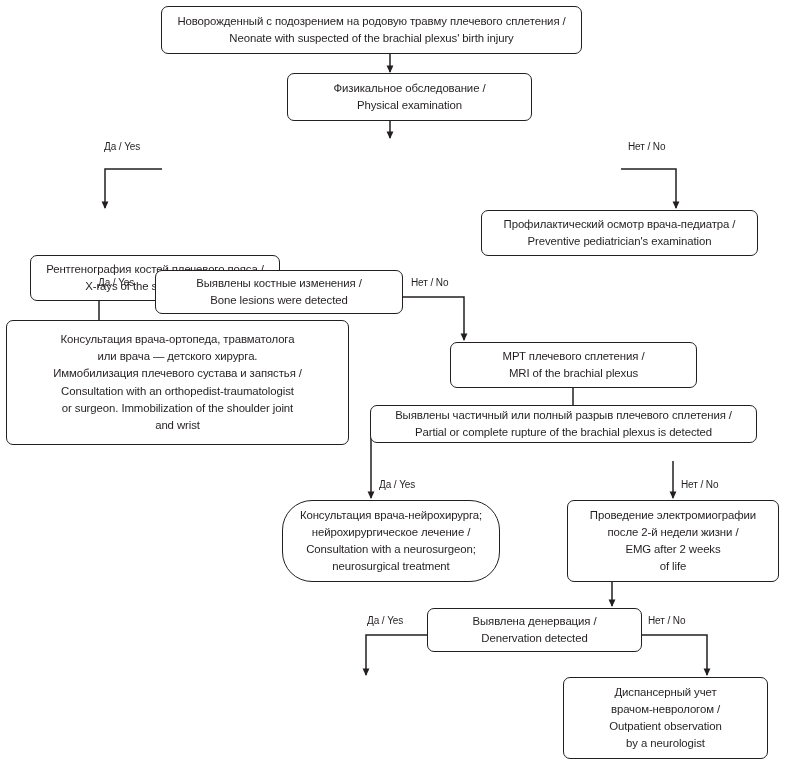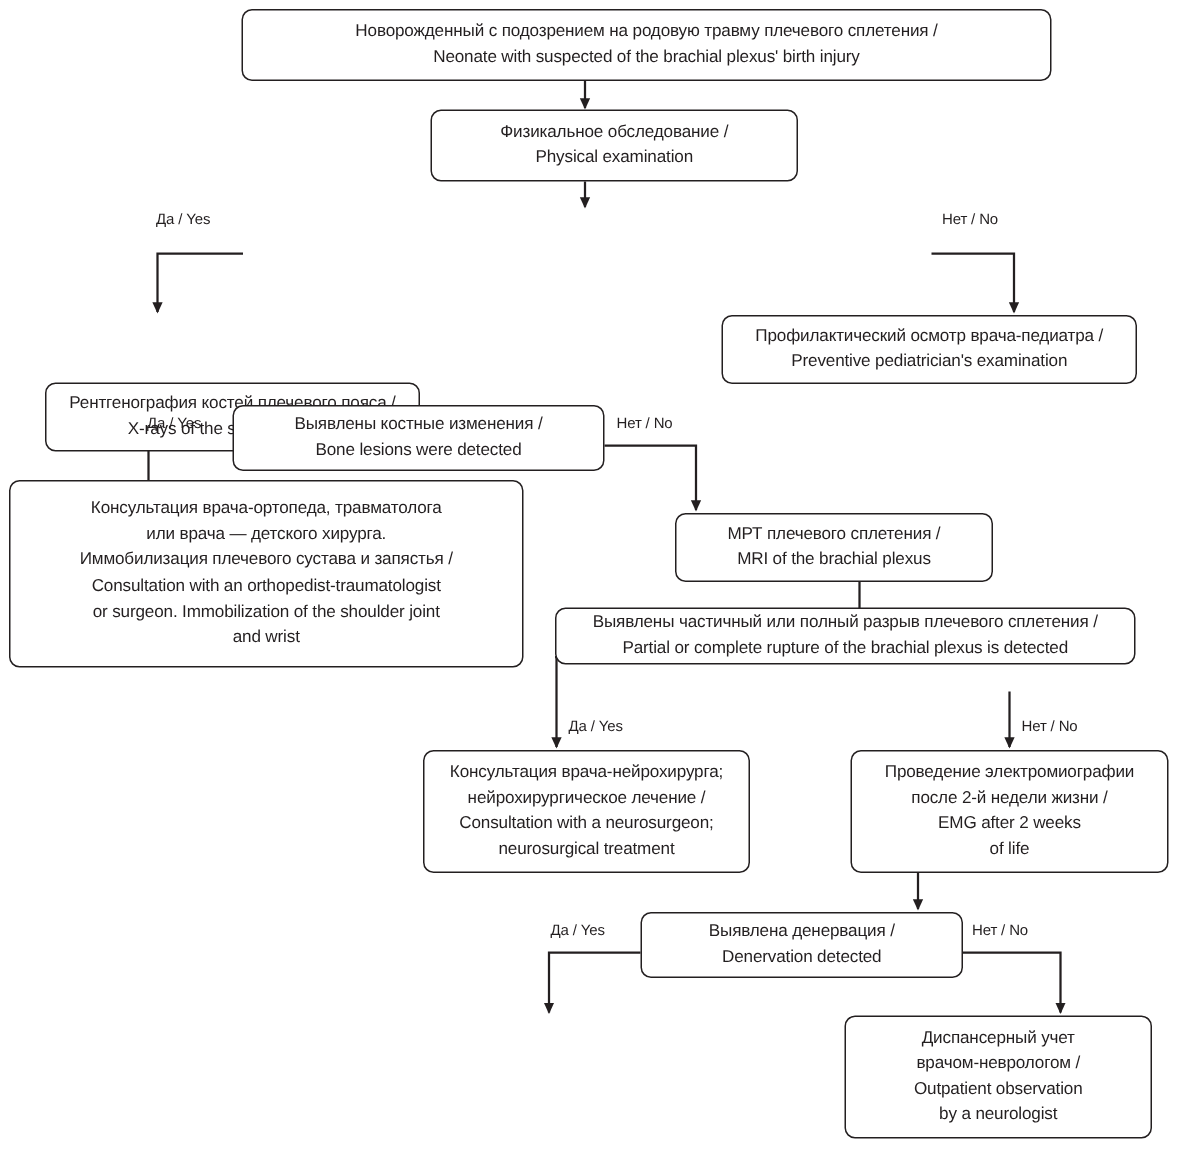--- a/index.html
+++ b/index.html
@@ -83,21 +83,21 @@
       <path d="M 673 461 L 673 498"></path>
 
       <path d="M 612 582 L 612 606"></path>
 
       <path d="M 427 635 L 366 635 L 366 675"></path>
 
       <path d="M 642 635 L 707 635 L 707 675"></path>
     </g>
   </svg>
 
-  <div class="node" style="left:161px; top:6px; width:540px; height:48px;">Новорожденный с подозрением на родовую травму плечевого сплетения /
+  <div class="node" style="left:161px; top:6px; width:421px; height:48px;">Новорожденный с подозрением на родовую травму плечевого сплетения /
 Neonate with suspected of the brachial plexus' birth injury</div>
 
   <div class="node" style="left:287px; top:73px; width:245px; height:48px;">Физикальное обследование /
 Physical examination</div>
 
 
   <div class="node" style="left:30px; top:210px; width:250px; height:46px;margin-top:45px;">Рентгенография костей плечевого пояса /
 X-rays of the shoulder girdle</div>
 
   <div class="node" style="left:481px; top:210px; width:277px; height:46px;">Профилактический осмотр врача-педиатра /
@@ -106,27 +106,27 @@
   <div class="node" style="left:155px; top:270px; width:248px; height:44px;">Выявлены костные изменения /
 Bone lesions were detected</div>
 
   <div class="node" style="left:6px; top:320px; width:343px; height:125px;">Консультация врача-ортопеда, травматолога
 или врача — детского хирурга.
 Иммобилизация плечевого сустава и запястья /
 Consultation with an orthopedist-traumatologist
 or surgeon. Immobilization of the shoulder joint
 and wrist</div>
 
-  <div class="node" style="left:450px; top:342px; width:212px; height:46px;">МРТ плечевого сплетения /
+  <div class="node" style="left:450px; top:342px; width:247px; height:46px;">МРТ плечевого сплетения /
 MRI of the brachial plexus</div>
 
   <div class="node" style="left:370px; top:405px; width:387px; height:38px;text-align:center;">Выявлены частичный или полный разрыв плечевого сплетения /
 Partial or complete rupture of the brachial plexus is detected</div>
 
-  <div class="node" style="left:282px; top:500px; width:218px; height:82px;">Консультация врача-нейрохирурга;
+  <div class="node" style="left:282px; top:500px; width:218px; height:82px;border-radius:30px;">Консультация врача-нейрохирурга;
 нейрохирургическое лечение /
 Consultation with a neurosurgeon;
 neurosurgical treatment</div>
 
   <div class="node" style="left:567px; top:500px; width:212px; height:82px;">Проведение электромиографии
 после 2-й недели жизни /
 EMG after 2 weeks
 of life</div>
 
   <div class="node" style="left:427px; top:608px; width:215px; height:44px;">Выявлена денервация /

